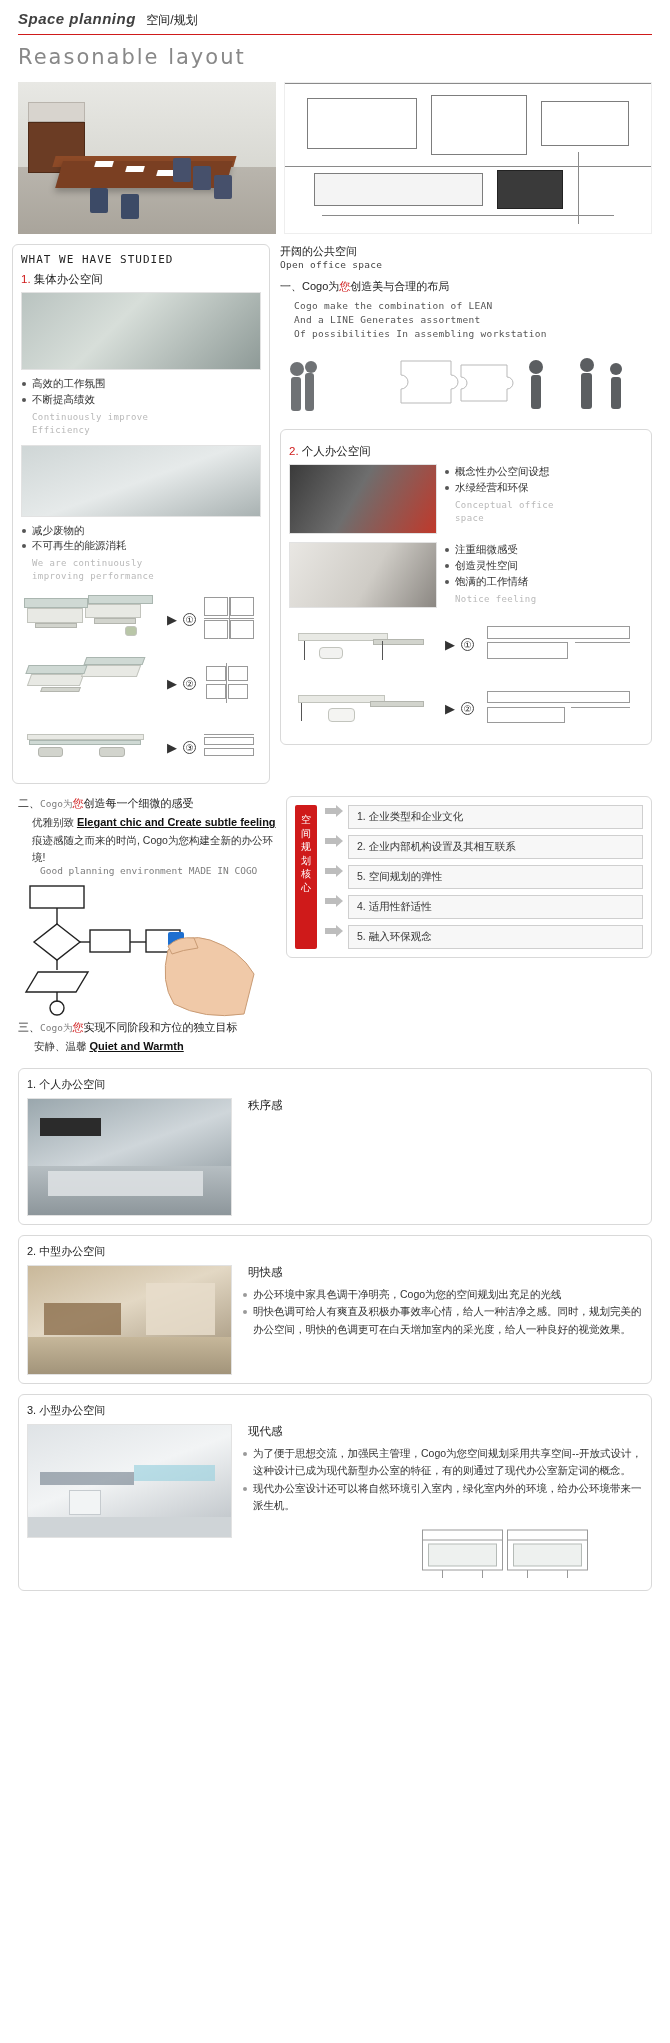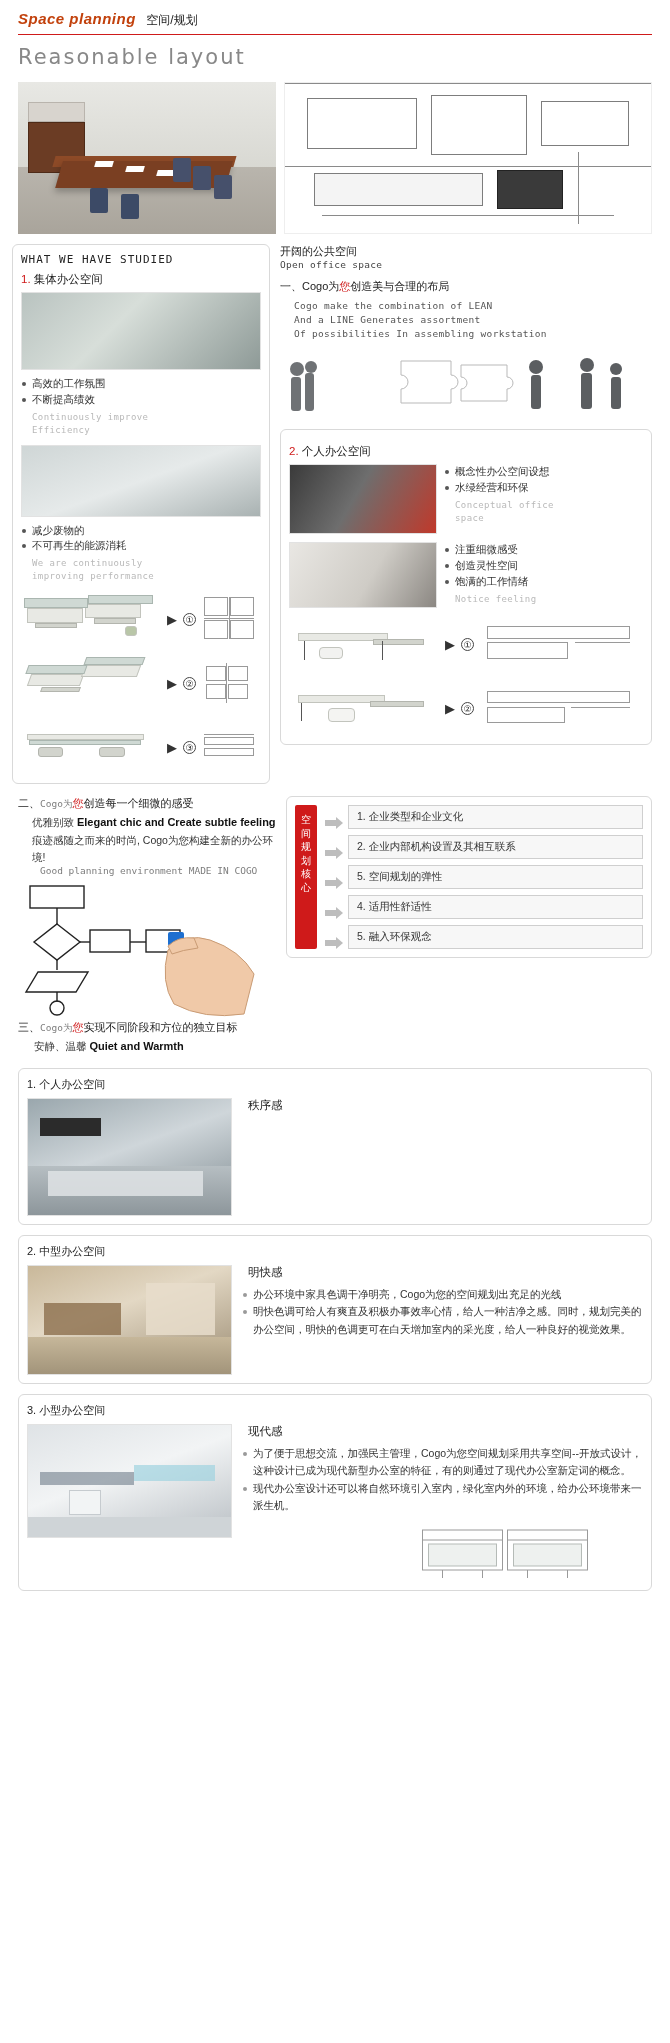--- a/index.html
+++ b/index.html
@@ -20,21 +20,21 @@
   }
 
   
   .header {
     padding: 10px 18px 2px 18px;
   }
   .header-title {
     font-size: 15px;
     font-weight: bold;
     font-style: italic;
-    color: #c2410c;
+    color: #404040;
     letter-spacing: 0.5px;
     display: inline-block;
   }
   .header-title-cn {
     font-size: 12px;
     color: #222;
     margin-left: 6px;
   }
   .header-rule {
     border: none;
@@ -202,21 +202,21 @@
     display: flex;
     gap: 10px;
     padding: 12px 18px 0 18px;
     align-items: flex-start;
   }
   .mid-left { width: 258px; }
   .mid-right { flex: 1; }
 
   .mid-head { font-size: 11px; color: #222; margin-bottom: 3px; }
   .mid-sub { font-size: 10.5px; color: #333; line-height: 1.6; }
-  .bold-en { font-weight: bold; font-size: 11px; color: #111; }
+  .bold-en { font-weight: bold; font-size: 11px; color: #111; text-decoration: underline; }
   .gray-en { font-family: "DejaVu Sans Mono", monospace; font-size: 9.5px; color: #7d7d7d; }
 
   .flow { position: relative; height: 138px; margin-top: 4px; }
   .flow svg { position: absolute; left: 0; top: 0; }
 
   .core-panel {
     border: 1px solid #d9d9d9; border-radius: 6px;
     padding: 8px 8px 8px 8px;
     display: flex; gap: 8px; align-items: stretch;
     background: #fff;
@@ -226,21 +226,21 @@
     background: #cf1a1a;
     color: #fff;
     font-size: 10px;
     text-align: center;
     padding: 8px 2px;
     line-height: 1.35;
     border-radius: 2px;
   }
   .core-list { flex: 1; }
   .core-item {
-    display: flex; align-items: flex-end; gap: 5px; margin-bottom: 6px;
+    display: flex; align-items: flex-start; gap: 5px; margin-bottom: 6px;
   }
   .core-arrow {
     width: 18px; height: 12px; position: relative; flex: 0 0 18px;
   }
   .core-arrow:before {
     content:""; position:absolute; left:0; top:3px; width:11px; height:6px; background:#bdbdbd;
   }
   .core-arrow:after {
     content:""; position:absolute; left:11px; top:0; width:0; height:0;
     border-left:7px solid #bdbdbd; border-top:6px solid transparent; border-bottom:6px solid transparent;

